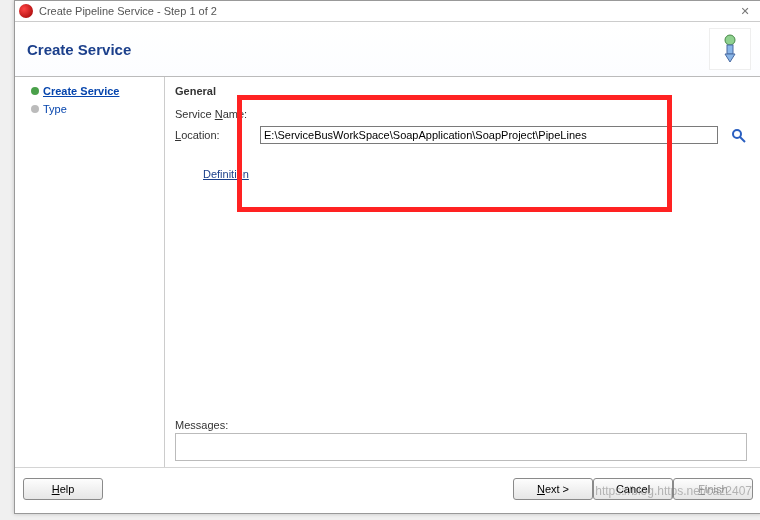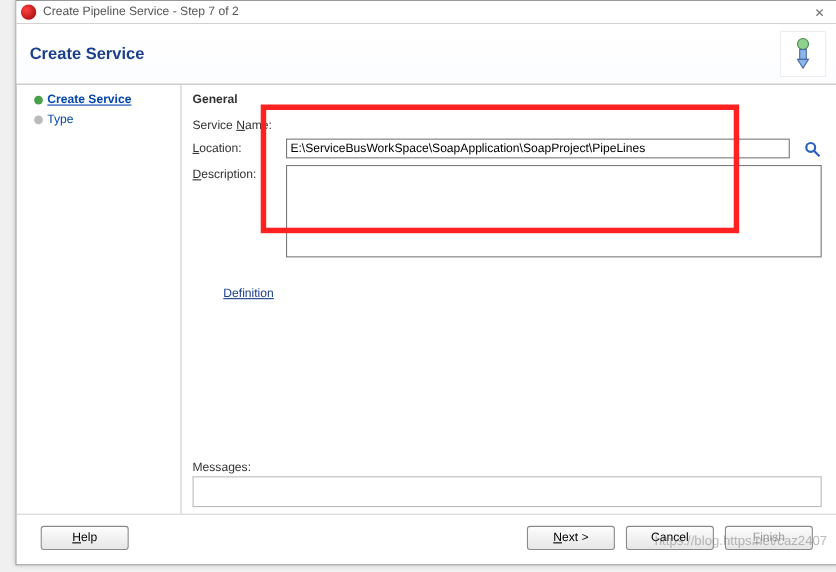--- a/index.html
+++ b/index.html
@@ -26,36 +26,36 @@
 .fld{flex:1}
 .fld input[type=text]{width:100%;height:18px;border:1px solid #7a7a7a;padding:0 3px;font:inherit;box-sizing:border-box}
 .fld textarea{width:100%;height:84px;border:1px solid #7a7a7a;padding:2px 3px;font:inherit;box-sizing:border-box;resize:none}
 .locrow{display:flex;align-items:flex-end;gap:13px}
 .locrow input{height:18px;border:1px solid #7a7a7a;padding:0 3px;font:inherit;box-sizing:border-box}
 .mag{width:16px;height:16px;cursor:pointer;flex:none}
 .def{color:#1b3f8b;margin:18px 0 0 28px;text-decoration:underline}
 .spacer{flex:1}
 .msglbl{margin-top:20px}
 .msgbox{height:26px;border:1px solid #bbb;background:#fff;margin-top:2px}
-.buttons{height:42px;border-top:1px solid #d4d4d4;display:flex;align-items:center;padding:0 22px;gap:10px}
+.buttons{height:42px;border-top:1px solid #d4d4d4;display:flex;align-items:center;padding:0 8px;}
 .buttons .gap{flex:1}
 button.win{min-width:80px;height:22px;border:1px solid #8a8a8a;background:linear-gradient(#fdfdfd,#e6e6e6);font:inherit;border-radius:3px;cursor:pointer}
 button.win:disabled{color:#9a9a9a;cursor:default}
 button.win .u{text-decoration:underline}
 .hl{position:absolute;left:222px;top:94px;width:435px;height:117px;border:5px solid #f22;pointer-events:none;box-sizing:border-box}
 .wm{position:absolute;right:8px;bottom:22px;font-size:12px;color:rgba(120,120,120,.5);font-family:Arial}
 </style>
 </head>
 <body>
 
 <div class="dialog">
 
   <div class="titlebar">
     <span class="icon"></span>
-    <span class="title">Create Pipeline Service - Step 7 of 2</span>
+    <span class="title">Create Pipeline Service - Step 1 of 2</span>
     <span class="close">✕</span>
   </div>
 
   <div class="banner">
     <h1>Create Service</h1>
     <div class="bicon">
       <svg viewBox="0 0 26 30">
           <circle cx="13" cy="6" r="5" fill="#8fd18f" stroke="#4a8a4a"></circle>
           <rect x="10" y="11" width="6" height="9" fill="#8ab6e8" stroke="#4a6aa0"></rect>
           <path d="M8 20 L18 20 L13 28 Z" fill="#8ab6e8" stroke="#4a6aa0"></path>
@@ -88,24 +88,20 @@
           <input type="text" style="flex: 1 1 0%;" value="E:\ServiceBusWorkSpace\SoapApplication\SoapProject\PipeLines">
           <span class="mag">
             <svg viewBox="0 0 16 16">
                 <circle cx="6" cy="6" r="4" fill="none" stroke="#2a5fc0" stroke-width="2"></circle>
                 <line x1="9" y1="9" x2="14" y2="14" stroke="#2a5fc0" stroke-width="2"></line>
               </svg>
           </span>
         </div>
       </div>
 
-      <div class="row">
-        <div class="lbl"><span class="u">D</span><span>escription:</span></div>
-        <div class="fld"><textarea style=""></textarea></div>
-      </div>
 
       <div class="def">Definition</div>
 
       <div class="spacer"></div>
 
       <div class="msglbl">Messages:</div>
       <div class="msgbox"></div>
     </div>
   </div>
 

